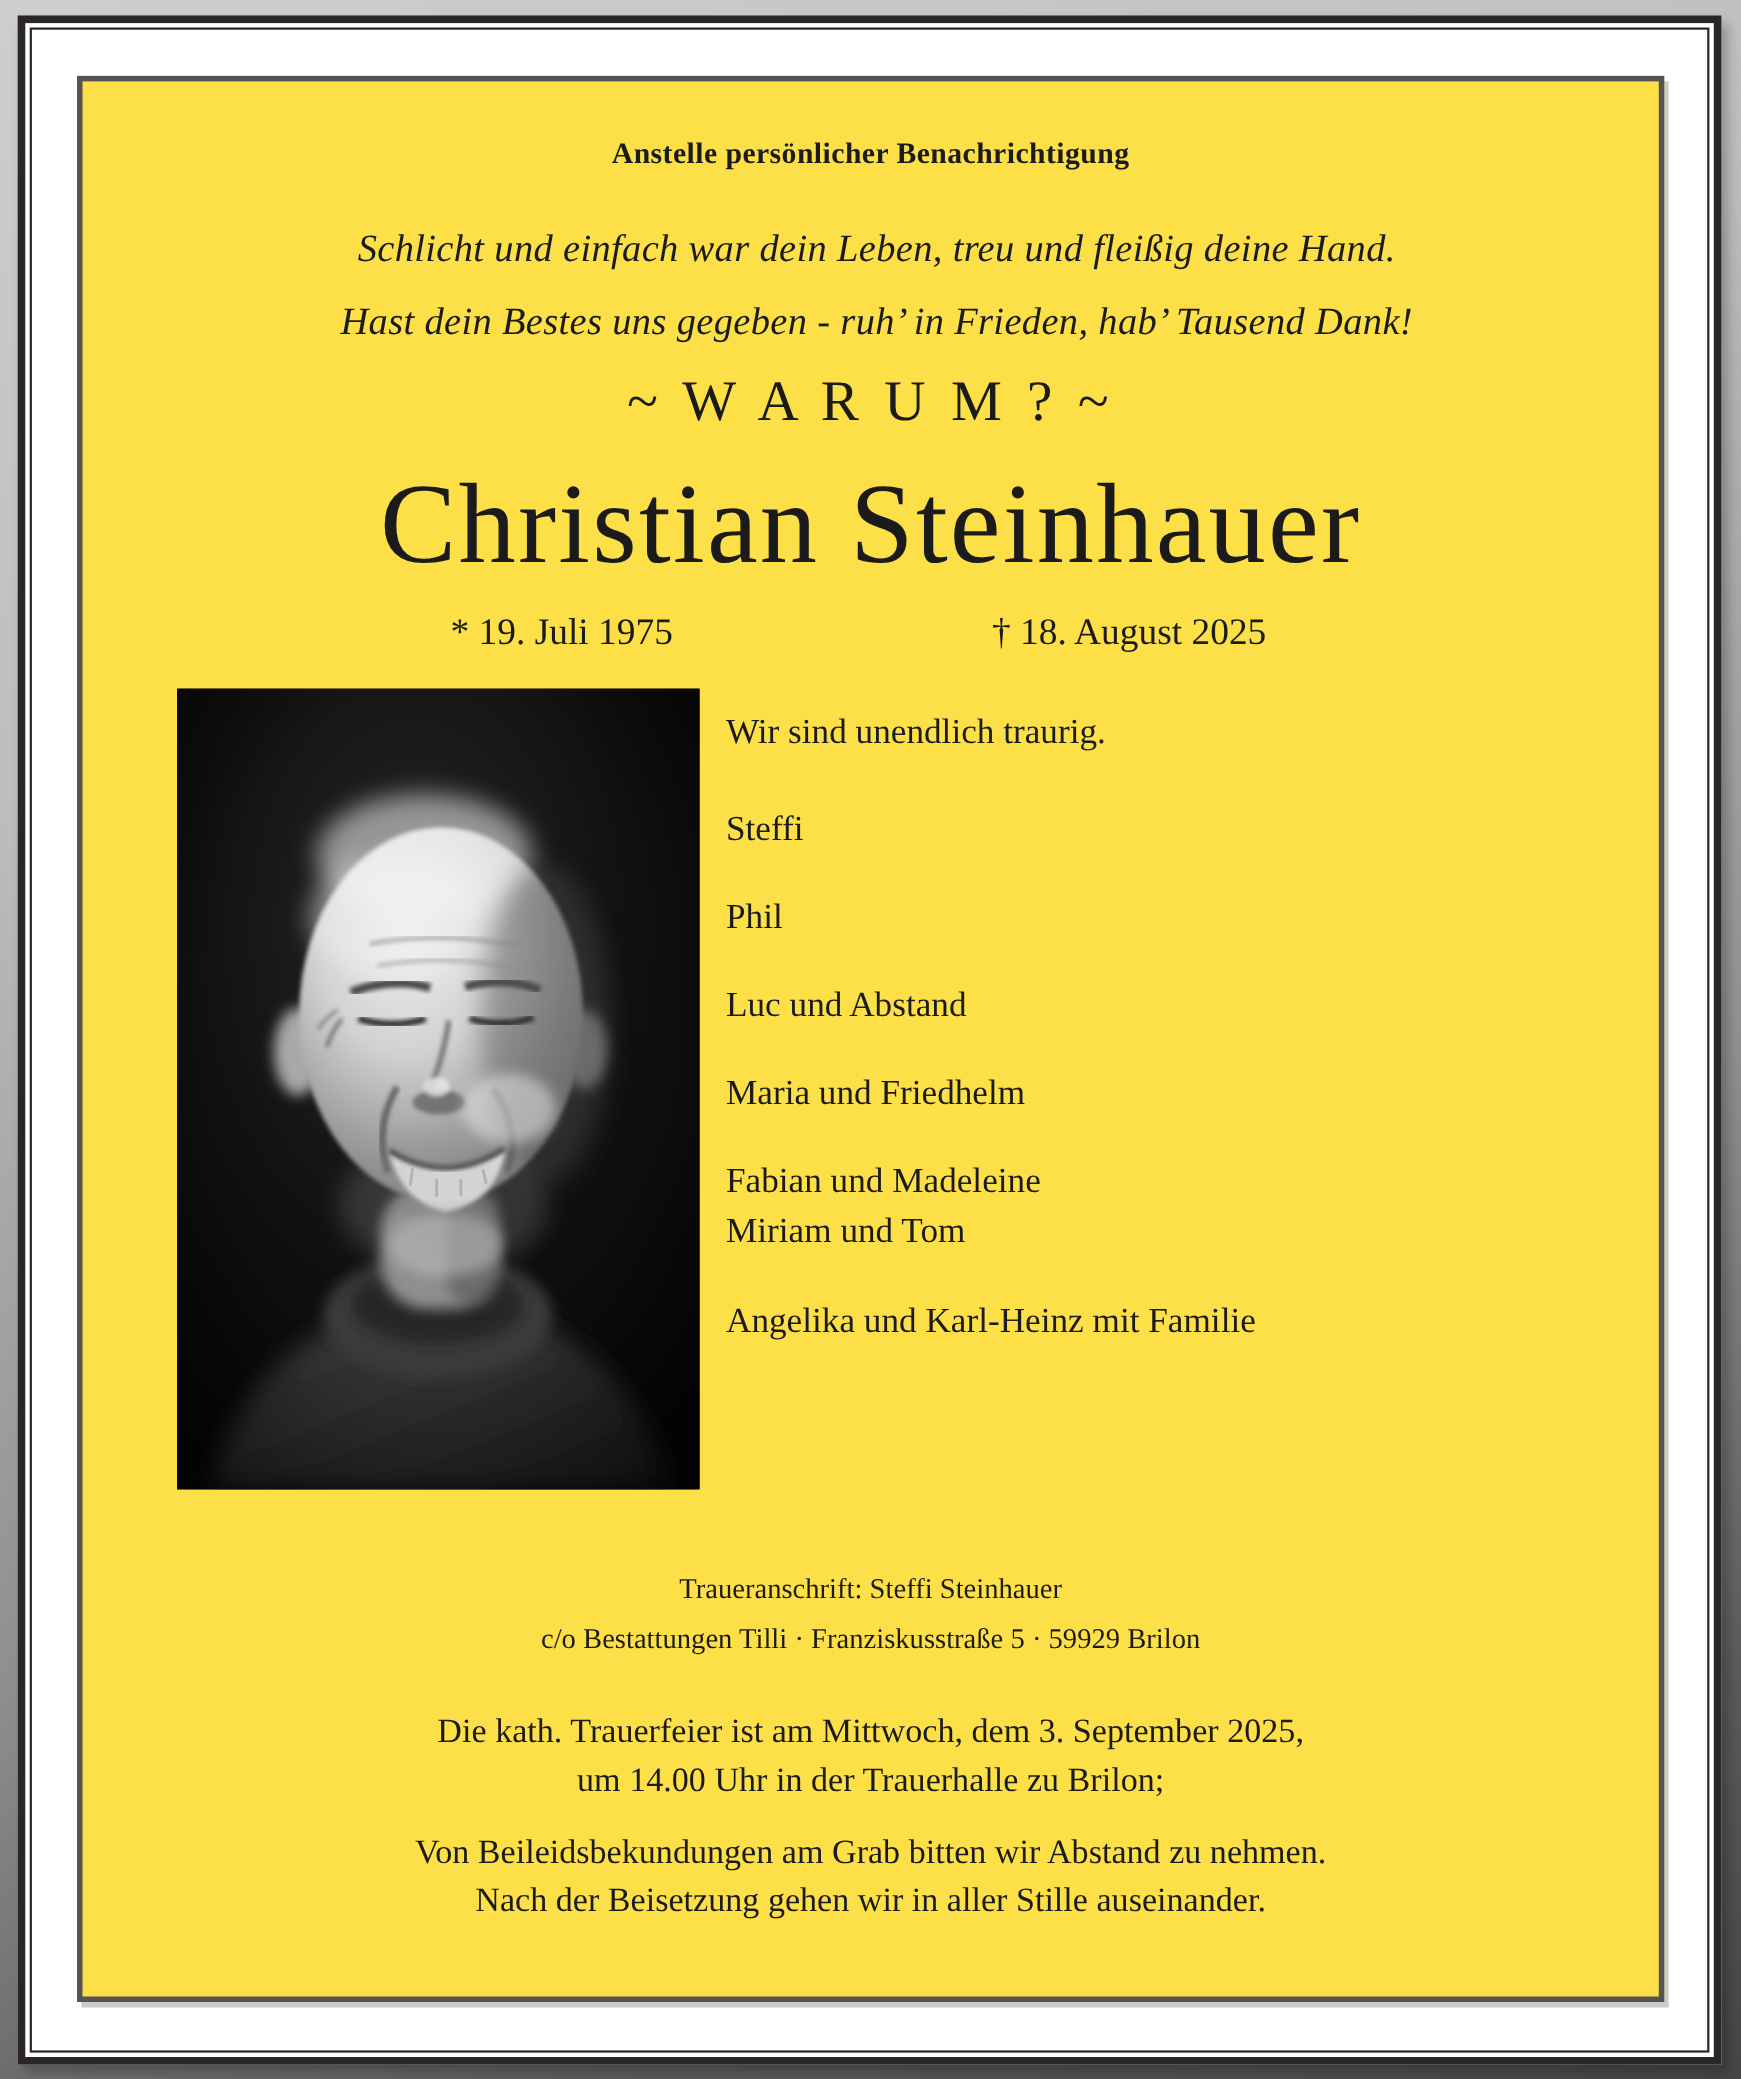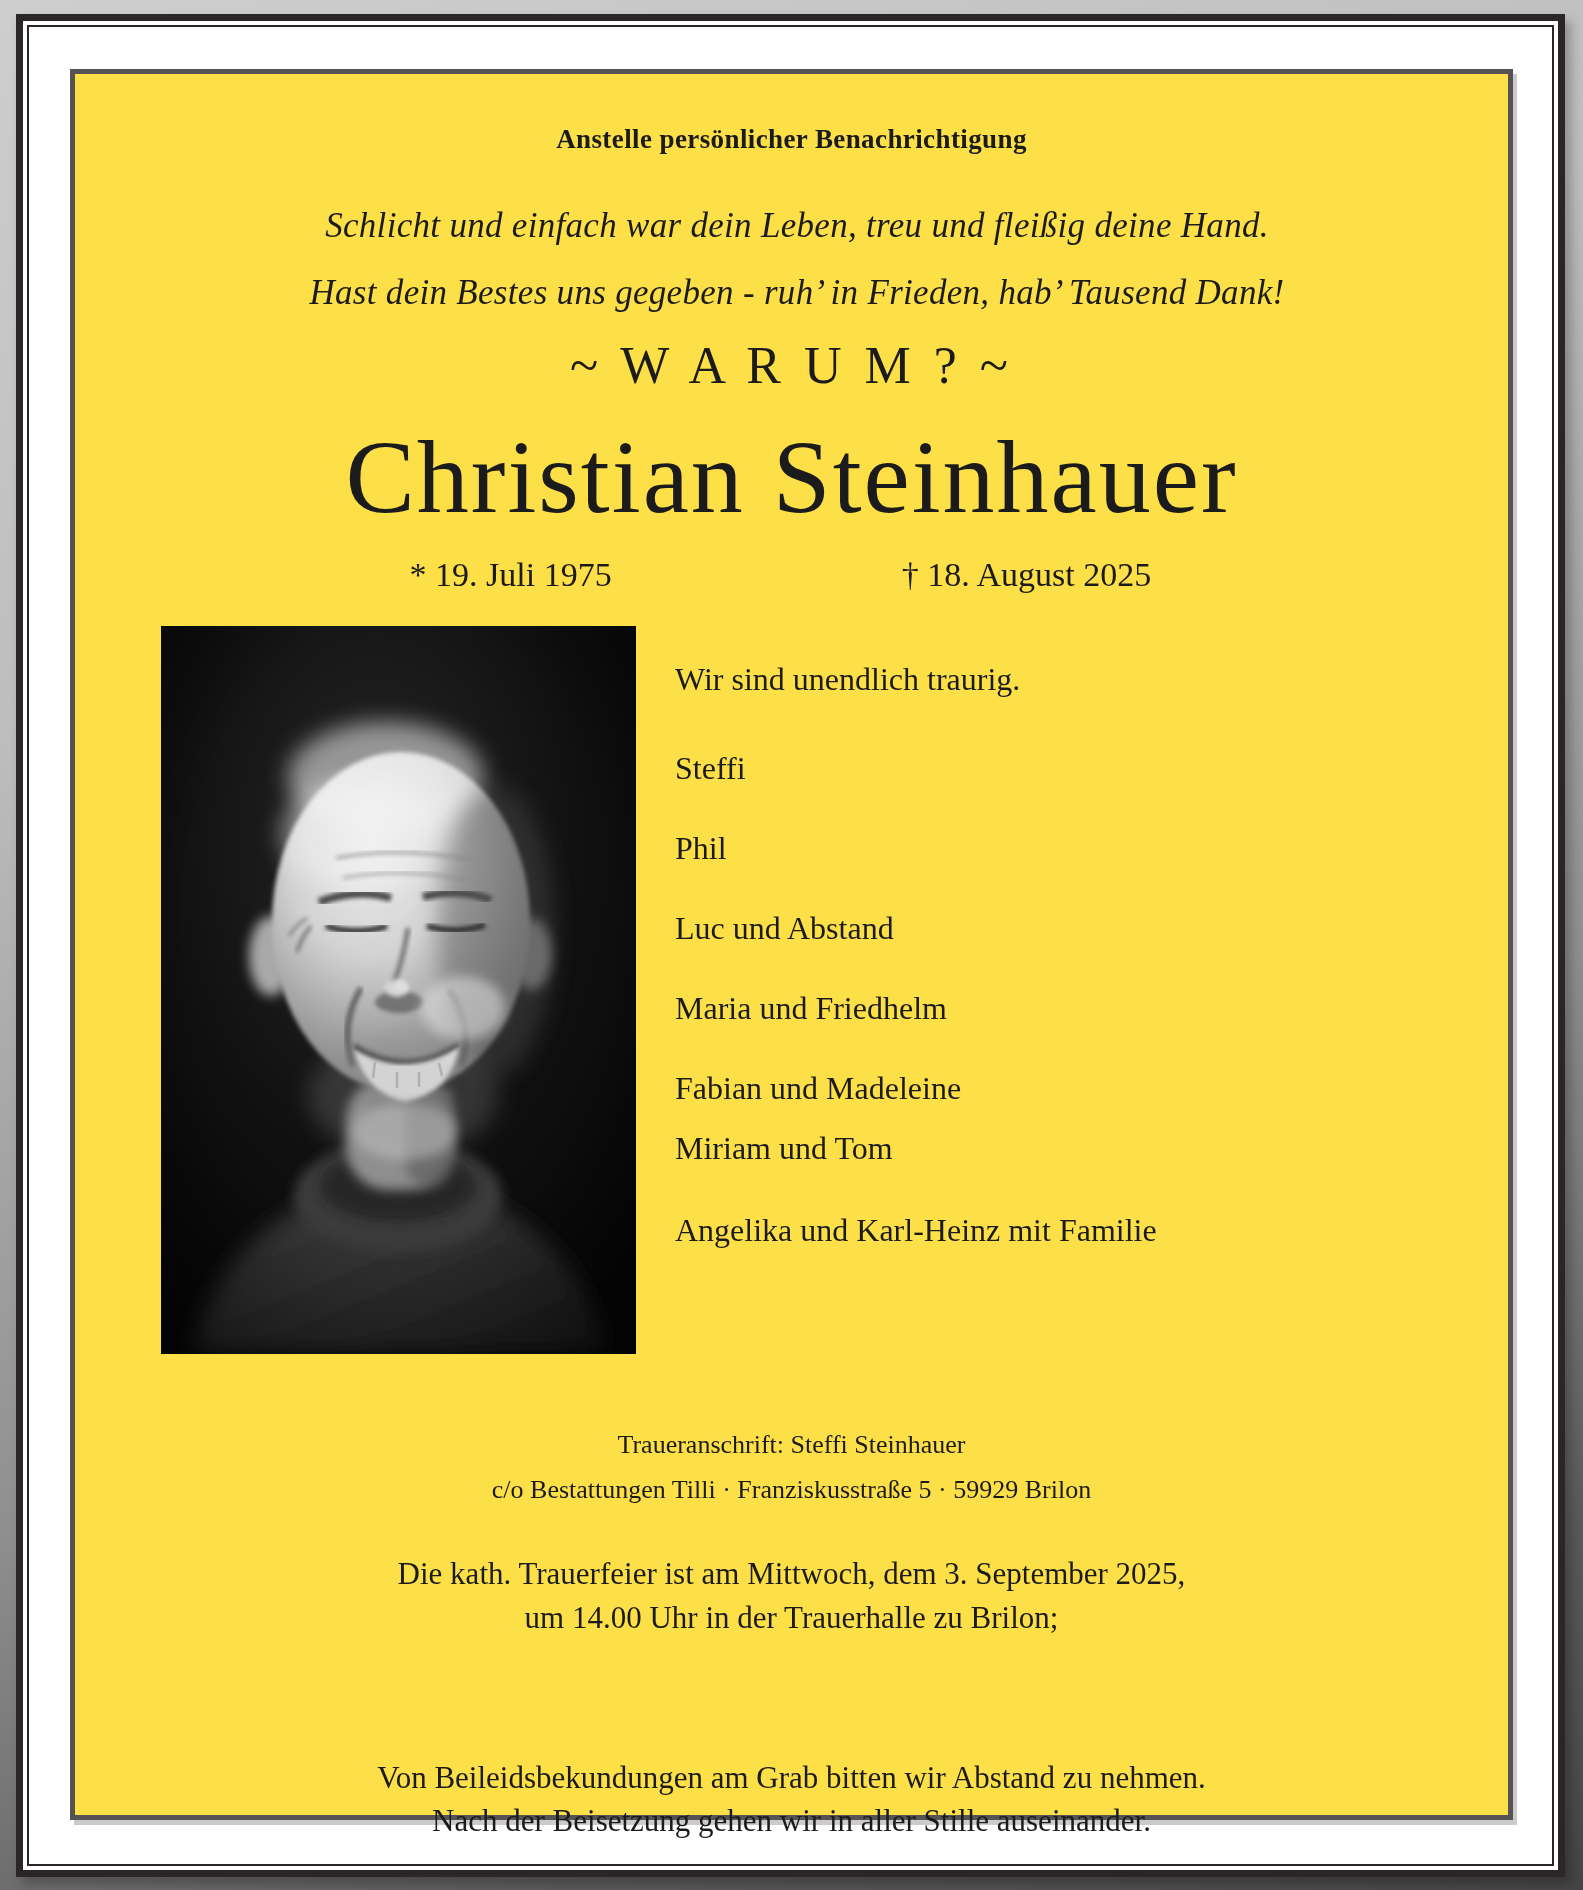--- a/index.html
+++ b/index.html
@@ -44,28 +44,28 @@
   .date-death{left:66.4%;}
   .photo{
     position:absolute;left:86px;top:552px;width:475px;height:728px;
     background:#0a0a0a;
   }
   .photo svg{display:block;width:100%;height:100%;}
   .mourners{
     position:absolute;left:585px;top:568px;width:840px;
     font-size:32px;line-height:45px;text-align:left;
   }
-  .mourners p{margin:15px;}
+  .mourners p{margin:0;}
   .mourners .intro{margin-bottom:44px;}
   .mourners .m{margin-bottom:35px;}
   .mourners .mgroup{margin-bottom:38px;}
   .mourners .mgroup.last{margin-bottom:37px;}
   .address{top:1348px;font-size:26px;line-height:45px;}
   .service{top:1478px;font-size:31px;line-height:44px;}
-  .condolence{top:1682px;font-size:31px;line-height:43px;}
+  .condolence{top:1588px;font-size:31px;line-height:43px;}
   p{margin:0;}
 </style>
 </head>
 <body>
 
 <div class="page">
   <div class="card">
     <div class="card-inner-line"></div>
     <div class="content">
 

